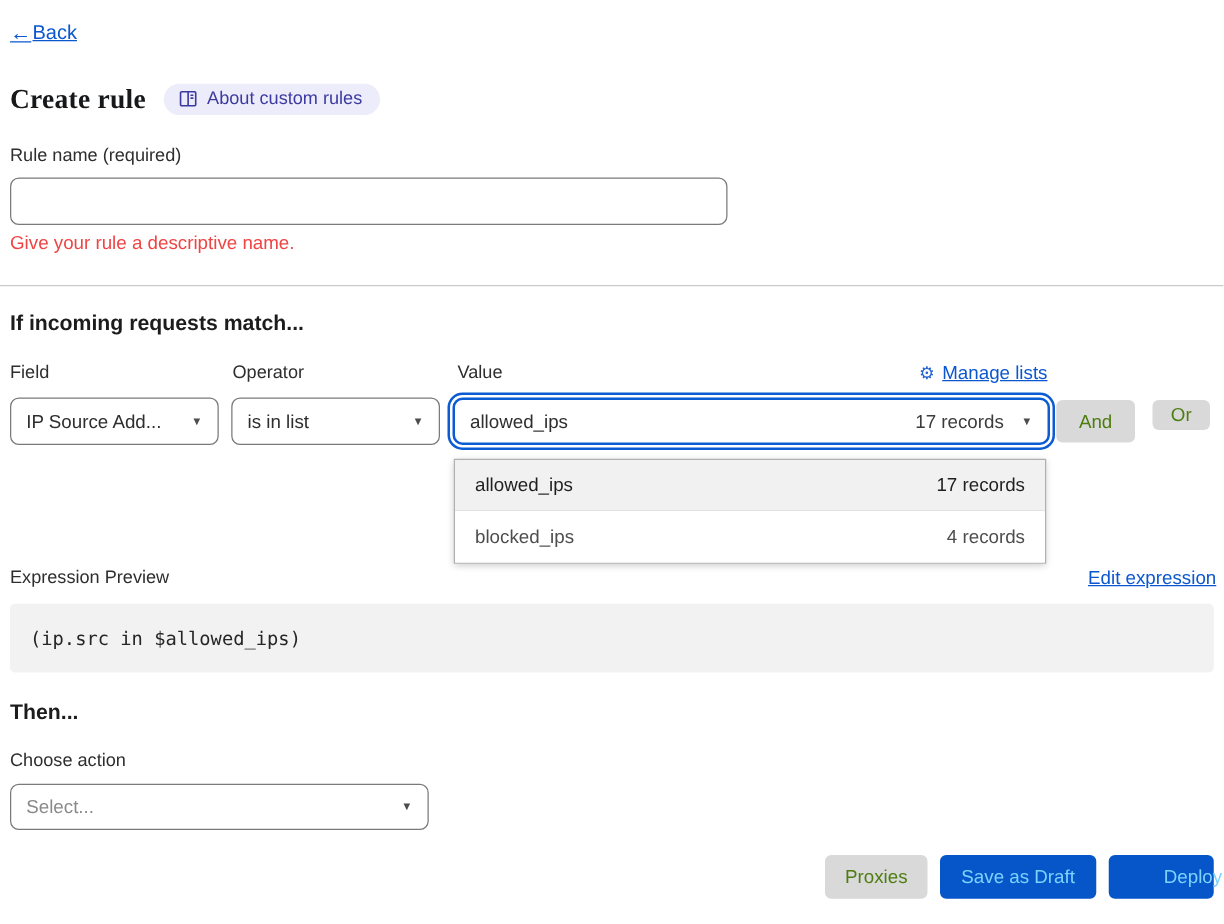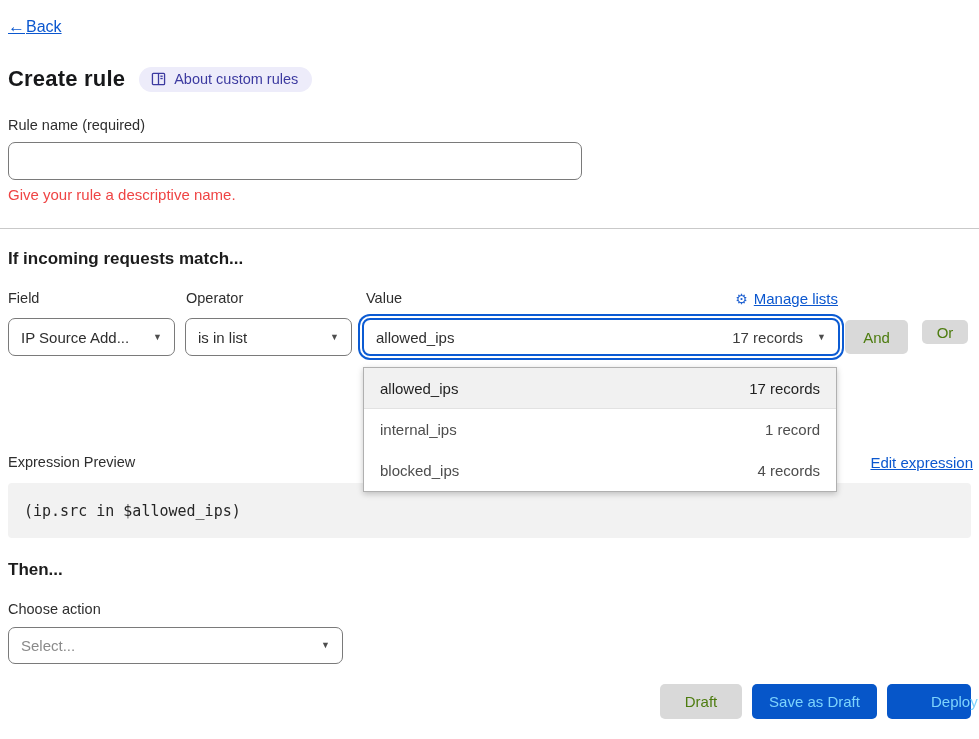--- a/index.html
+++ b/index.html
@@ -8,21 +8,21 @@
   #app { position:relative; width:979px; height:739px; background:#fff; overflow:hidden; }
 
   a.link { color:#0b57cf; text-decoration:underline; cursor:pointer; }
 
   
   .back { position:absolute; top:17px; left:8px; font-size:16px; color:#0b57cf; display:flex; align-items:center; gap:1px; }
   .back .arrow { text-decoration:none; font-size:17px; }
 
   
   .title-row { position:absolute; top:66px; left:8px; display:flex; align-items:center; gap:14px; }
-  .page-title { font-size:22px; font-weight:bold; color:#17181a; letter-spacing:.2px; }
+  .page-title { font-size:22px; font-weight:bold; color:#17181a; letter-spacing:.2px;font-family:Liberation Serif, serif; }
   .about-badge { display:flex; align-items:center; gap:8px; background:#edecfa; color:#3c3aa0;
     border-radius:14px; padding:4px 14px 5px 12px; font-size:14.5px; cursor:pointer; }
   .about-badge svg { display:block; }
 
   
   .field-label { position:absolute; font-size:14.5px; color:#2e2e2e; }
   .rule-name-label { top:117px; left:8px; }
   .rule-name-input { position:absolute; top:142px; left:8px; width:574px; height:38px;
     border:1px solid #7a7a7a; border-radius:7px; font-size:15px; padding:0 12px;
     font-family:"Liberation Sans",sans-serif; color:#222; outline:none; }
@@ -151,39 +151,35 @@
 
   <button class="btn btn-gray btn-and">And</button>
   <button class="btn btn-gray btn-or">Or</button>
 
   <div class="dropdown">
     <div class="dd-row selected">
       <span class="dd-left">allowed_ips</span>
       <span>17 records</span>
     </div>
     <div class="dd-row">
-      <span class="dd-left">internal_ips</span>
-      <span>1 record</span>
-    </div>
-    <div class="dd-row">
       <span class="dd-left">blocked_ips</span>
       <span>4 records</span>
     </div>
   </div>
 
   <div class="expr-label">Expression Preview</div>
   <a class="link edit-expression">Edit expression</a>
   <div class="expr-block">
     <span class="expr-code">(ip.src in $allowed_ips)</span>
   </div>
 
   <div class="section-heading then-heading">Then...</div>
   <div class="field-label choose-action-label">Choose action</div>
   <div class="select-box sel-action">
     <span class="placeholder">Select...</span>
     <span class="caret">▼</span>
   </div>
 
-  <button class="btn btn-gray btn-cancel">Draft</button>
+  <button class="btn btn-gray btn-cancel">Proxies</button>
   <button class="btn btn-blue btn-save">Save as Draft</button>
   <button class="btn btn-blue btn-deploy">Deploy</button>
 
 </div>
 
 </body></html>

